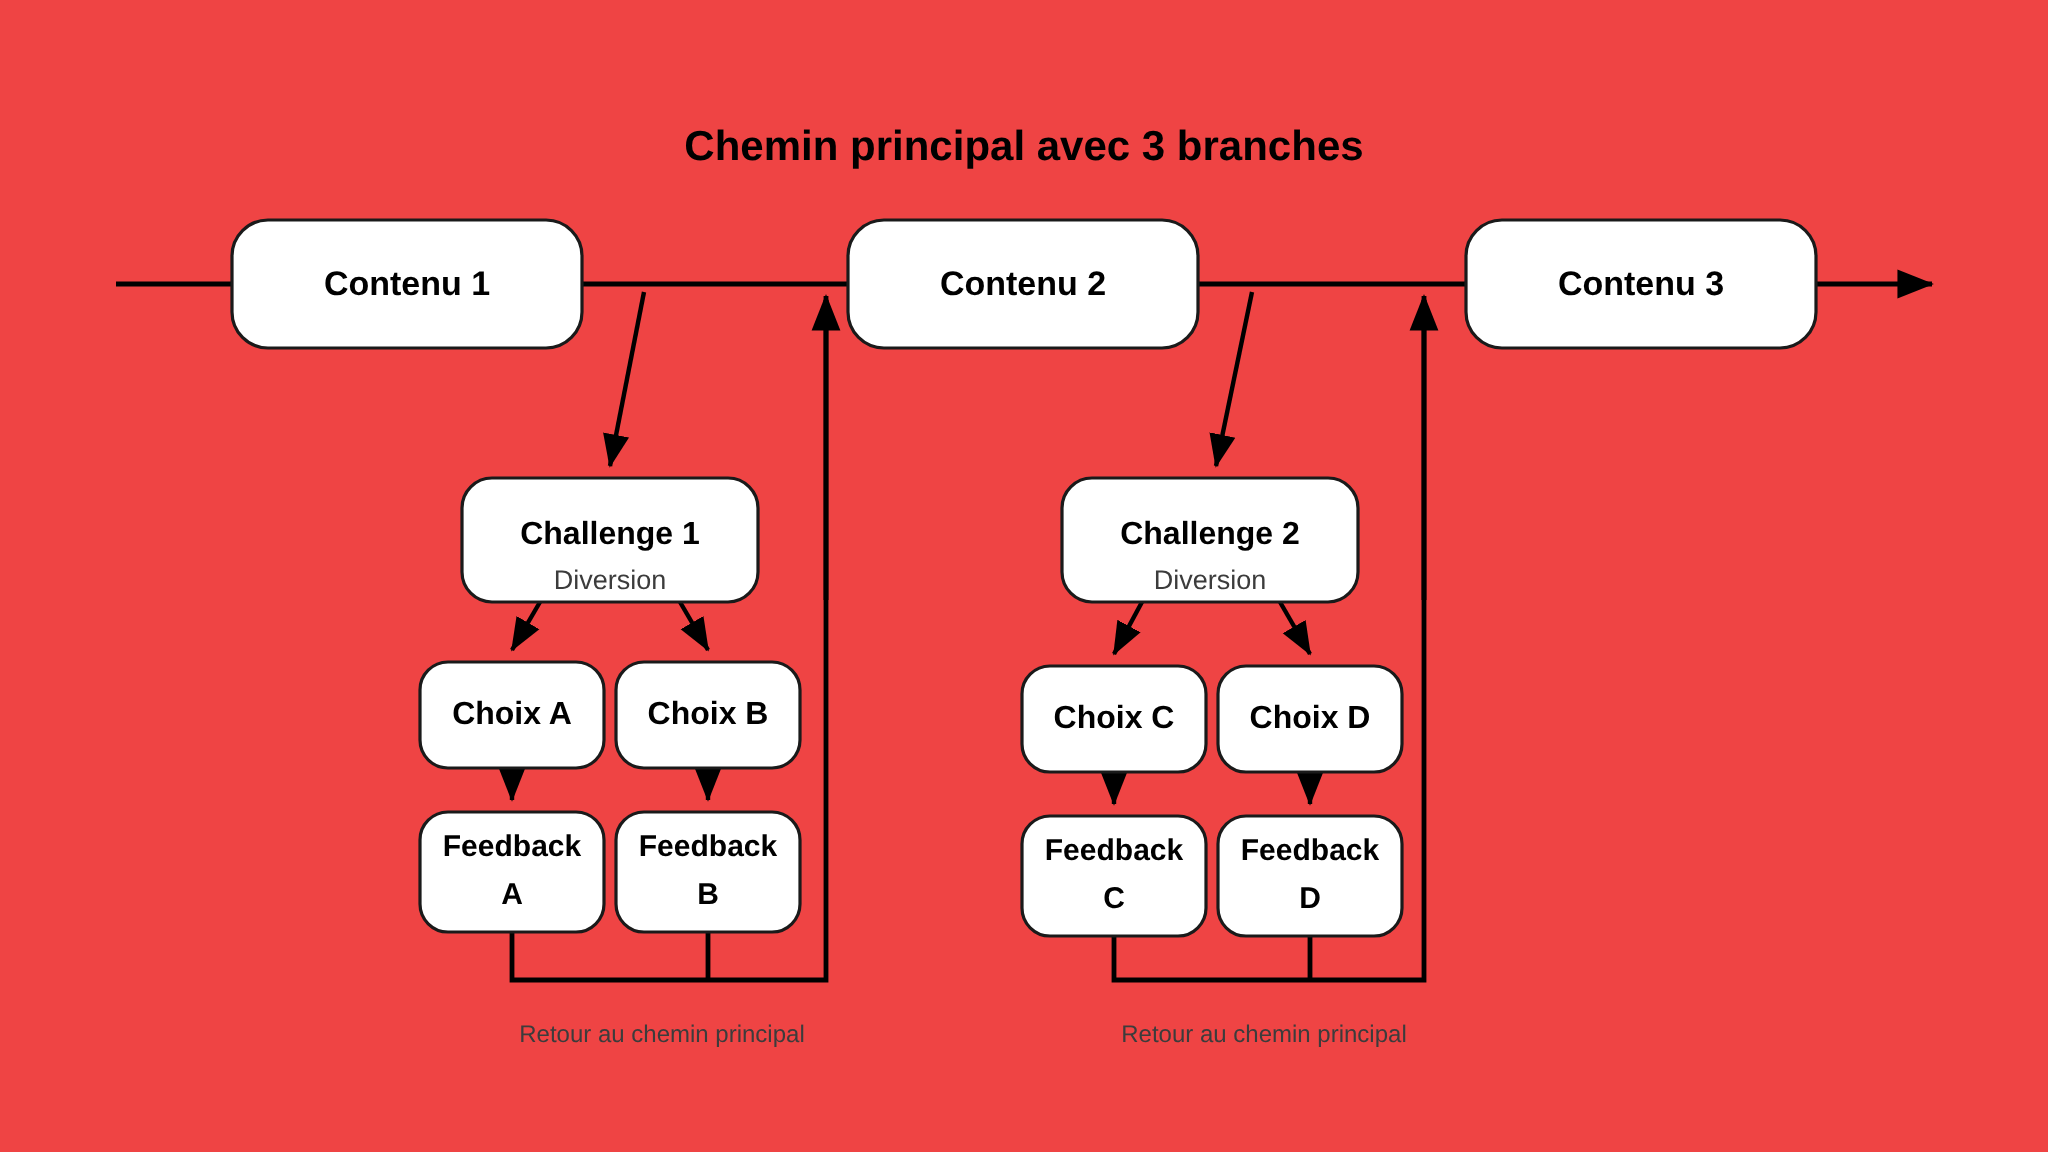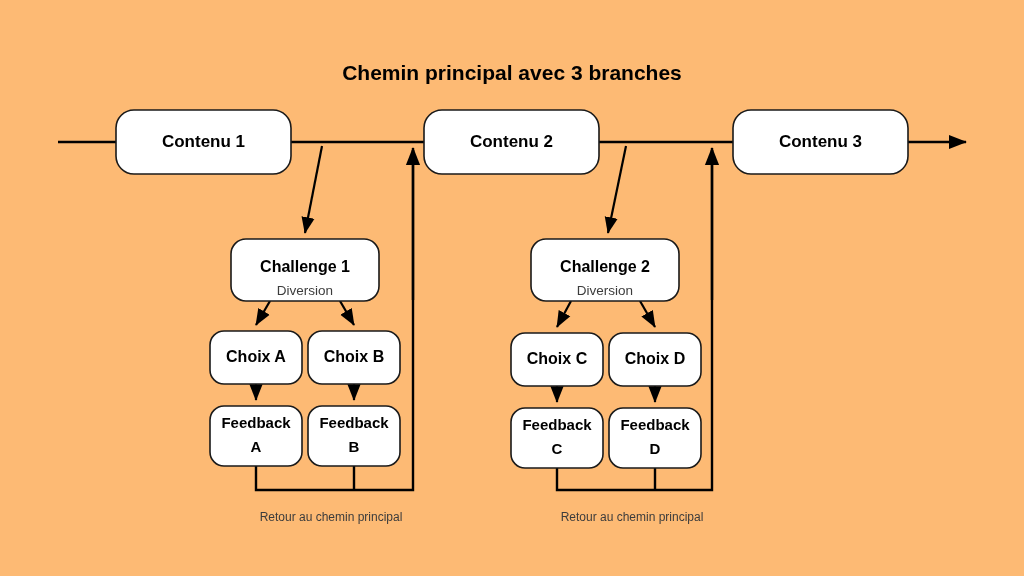--- a/index.html
+++ b/index.html
@@ -11,21 +11,21 @@
     width: 1024px;
     height: 576px;
     overflow: hidden;
     font-family: "Liberation Sans", sans-serif;
     color: #000000;
   }
   #diagram-root {
     position: relative;
     width: 1024px;
     height: 576px;
-    background: #fdba74;
+    background: #ef4444;
   }
   svg#flow-canvas {
     position: absolute;
     left: 0;
     top: 0;
     width: 1024px;
     height: 576px;
     display: block;
   }
   .node-box {

